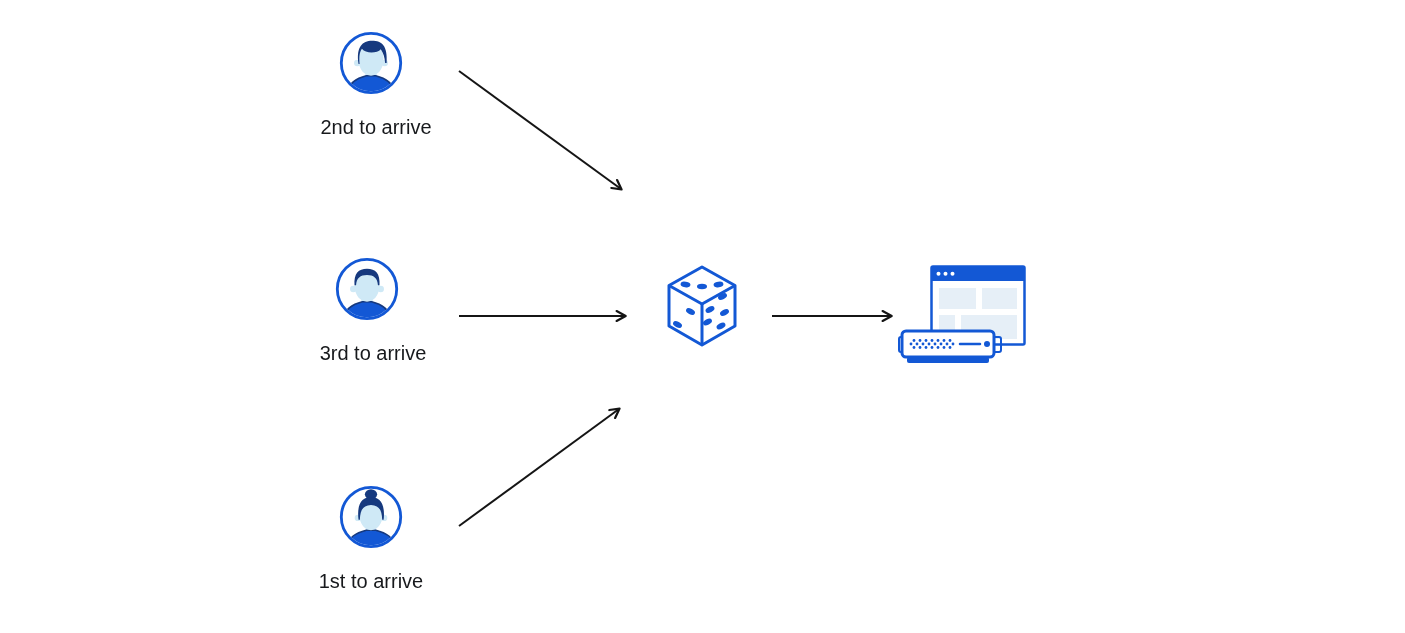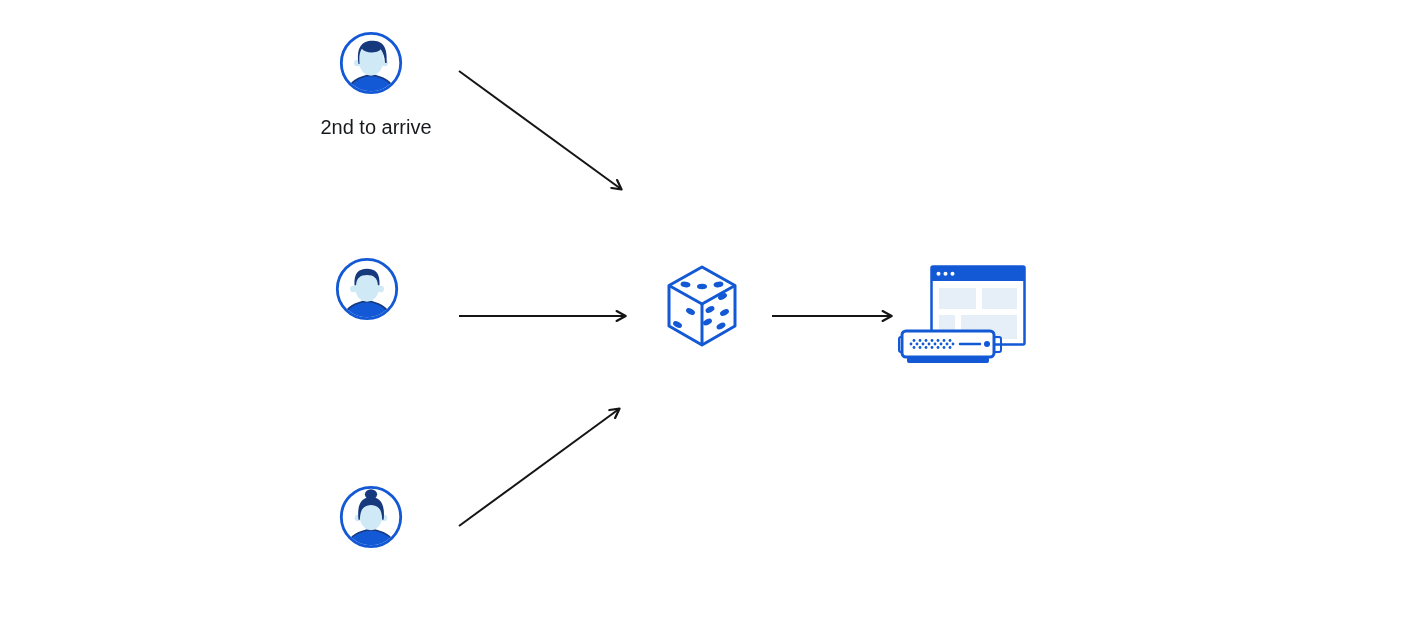--- a/index.html
+++ b/index.html
@@ -75,38 +75,40 @@
     <circle cx="35" cy="35" r="31.5" style="fill:#fff" class="s-blue" stroke-width="3"></circle>
     <g clip-path="url(#clipB)">
       <circle cx="20.5" cy="35" r="3.5" class="f-skin"></circle>
       <circle cx="49.5" cy="35" r="3.5" class="f-skin"></circle>
       <path class="f-skin" d="M29,38 h12 v13 h-12 z"></path>
       <path class="f-blue s-navy" stroke-width="1.5" d="M8,70 C10,56 20,51 30,48.5 L40,48.5 C50,51 60,56 62,70 Z"></path>
       <path class="f-skin" d="M35,15.5 C44.5,15.5 49,23 48.2,33 C47.4,42.5 41.8,48.5 35,48.5 C28.2,48.5 22.6,42.5 21.8,33 C21,23 25.5,15.5 35,15.5 Z"></path>
       <path class="f-navy" d="M21.8,31 C20.8,18.5 26,13.5 35,13.5 C44,13.5 49.2,18.5 48.2,31 L46.6,31 C46.2,23.5 42,20.2 35,20.2 C28,20.2 23.8,23.5 23.4,31 Z"></path>
     </g>
   </svg>
+  <div class="label" style="left:293px;top:341px">3rd to arrive</div>
 
   <svg class="abs" style="left:338px;top:484px" width="66" height="66" viewBox="0 0 70 70">
     <defs>
         <clipPath id="clipC">
           <circle cx="35" cy="35" r="30"></circle>
         </clipPath>
       </defs>
     <circle cx="35" cy="35" r="31.5" style="fill:#fff" class="s-blue" stroke-width="3"></circle>
     <g clip-path="url(#clipC)">
       <ellipse cx="35" cy="11" rx="6.5" ry="5.5" class="f-navy"></ellipse>
       <circle cx="21" cy="36" r="3.3" class="f-skin"></circle>
       <circle cx="49" cy="36" r="3.3" class="f-skin"></circle>
       <path class="f-skin" d="M29.5,38 h11 v13 h-11 z"></path>
       <path class="f-blue s-navy" stroke-width="1.5" d="M8,70 C10,56 20,51.5 30,49 L40,49 C50,51.5 60,56 62,70 Z"></path>
       <path class="f-skin" d="M35,16.5 C44,16.5 48.4,23.5 47.6,33 C46.8,42.5 41.6,49 35,49 C28.4,49 23.2,42.5 22.4,33 C21.6,23.5 26,16.5 35,16.5 Z"></path>
       <path class="f-navy" d="M21.8,38 C19.6,20.5 26,13.8 35,13.8 C44,13.8 50.4,20.5 48.4,38 L46.9,38 C46.5,27.5 43.8,22.8 35,22.3 C26.2,22.8 23.6,27.5 23.2,38 Z"></path>
     </g>
   </svg>
+  <div class="label" style="left:291px;top:569px">1st to arrive</div>
 
   <svg class="abs" style="left:666px;top:264px" width="72" height="84" viewBox="0 0 72 84">
     <g class="s-blue" stroke-width="3" stroke-linejoin="round">
       <path d="M36,3 L69,21.5 L69,62 L36,81 L3,62 L3,21.5 Z"></path>
       <path d="M3,21.5 L36,40 L69,21.5"></path>
       <path d="M36,40 L36,81"></path>
     </g>
     <g class="f-blue">
       <ellipse cx="19.5" cy="20.5" rx="5" ry="2.8" transform="rotate(10 19.5 20.5)"></ellipse>
       <ellipse cx="36" cy="22.5" rx="5" ry="2.8"></ellipse>

